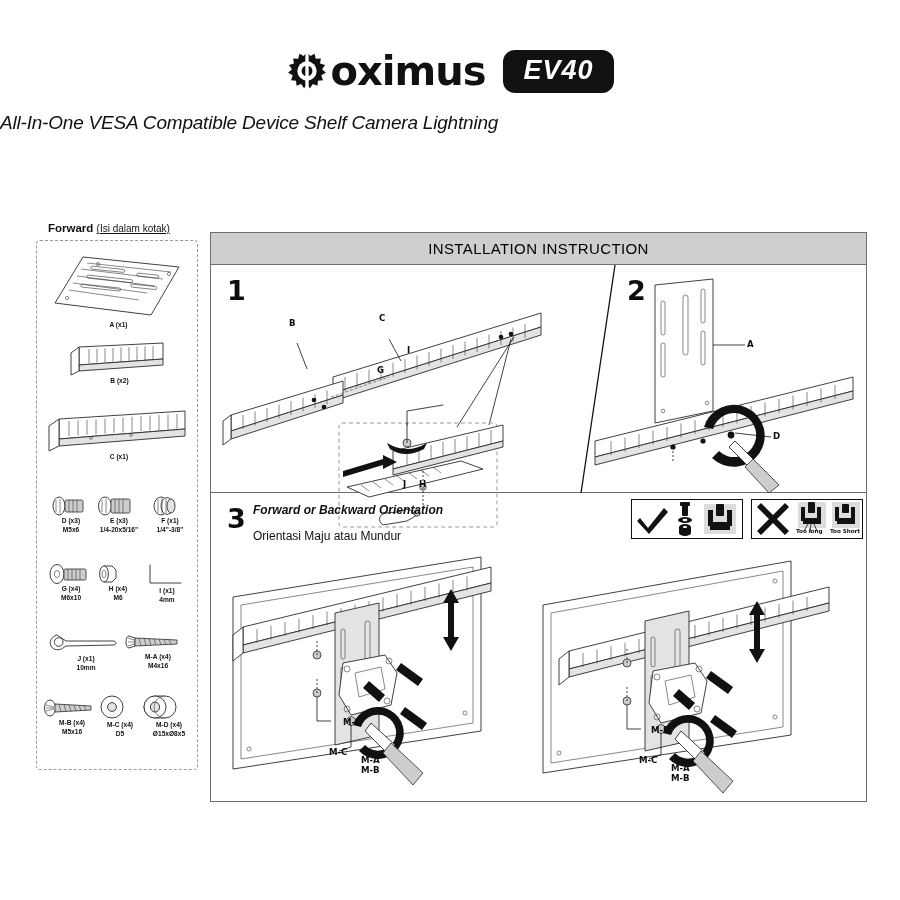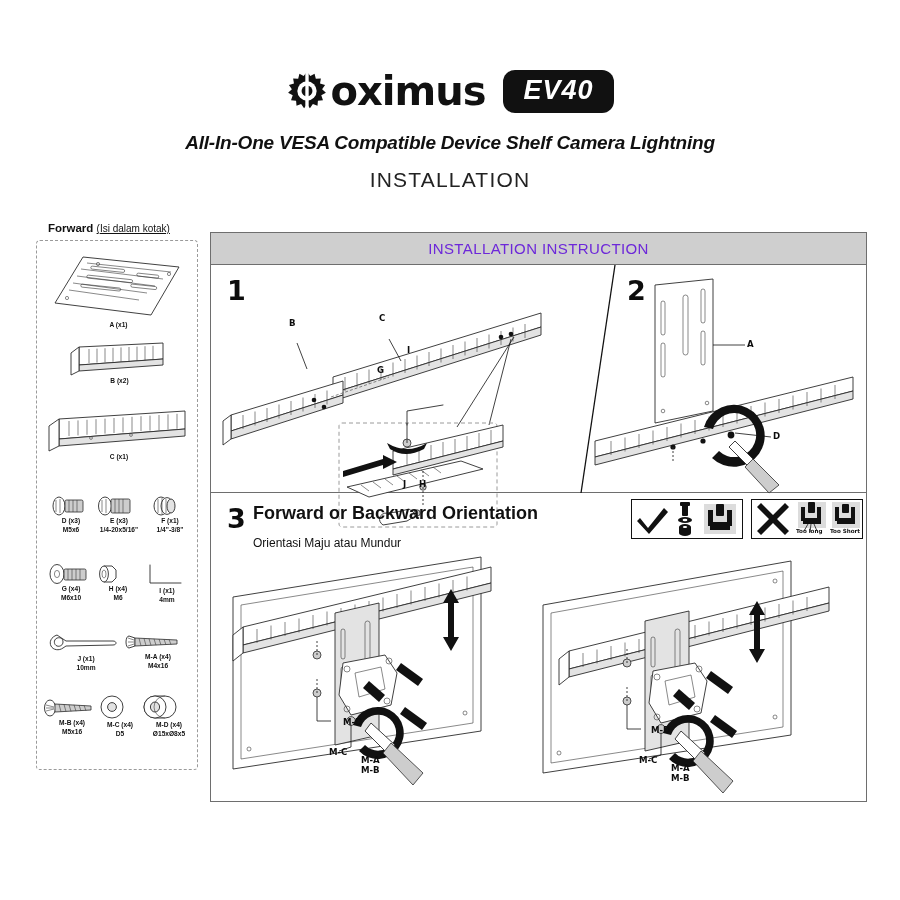--- a/index.html
+++ b/index.html
@@ -7,38 +7,38 @@
   body {
     width:900px; height:900px;
     background:#ffffff;
     font-family:"Liberation Sans", sans-serif;
     color:#1a1a1a;
     position:relative;
     overflow:hidden;
   }
 
   
-  #header { width:900px; padding-top:68px; text-align:center; }
+  #header { width:900px; padding-top:48px; }
   #brand-row { display:flex; align-items:center; justify-content:center; gap:18px; height:46px; }
   #logo-wrap { display:flex; align-items:center; gap:2px; }
   #gear-mark { width:42px; height:42px; }
   #brand-word {
     font-family:"DejaVu Sans", sans-serif;
     font-size:40px; font-weight:bold; letter-spacing:-1px;
     line-height:42px; color:#111;
   }
   #model-badge {
     background:#111; color:#fff; border-radius:12px;
     padding:5px 20px 7px 20px;
     font-family:"Liberation Sans", sans-serif;
     font-size:27px; font-weight:bold; font-style:italic; letter-spacing:1px;
   }
   #subtitle {
     margin-top:18px;
-    font-size:19px; font-weight:bold; font-style:italic;
+    font-size:19px; font-weight:normal; font-style:italic;
     letter-spacing:-0.2px; color:#111;
   }
   #doc-type {
     margin-top:14px;
     font-size:21px; font-weight:normal; letter-spacing:1.2px; color:#222;
   }
 
   
   #included-panel { position:absolute; left:36px; top:222px; width:166px; }
   #included-title { font-size:11.5px; font-weight:bold; color:#111; margin-bottom:6px; padding-left:12px; }
@@ -54,33 +54,33 @@
 
   
   #instruction-panel {
     position:absolute; left:210px; top:232px;
     width:657px; height:570px;
     border:1.3px solid #6e6e6e; background:#fff;
   }
   #instr-header {
     height:32px; background:#cfcfcf; border-bottom:1.3px solid #6e6e6e;
     display:flex; align-items:center; justify-content:center;
-    font-size:15px; letter-spacing:0.4px; color:#6d28d9;
+    font-size:15px; letter-spacing:0.4px; color:#000000;
   }
   #row-top { height:228px; display:flex; border-bottom:1.3px solid #6e6e6e; position:relative; }
   #cell-1 { width:384px; position:relative; }
   #cell-2 { flex:1; position:relative; border-left:0; }
   #row-bottom { height:307px; position:relative; }
 
   .step-num {
     position:absolute; font-family:"DejaVu Sans", sans-serif;
     font-size:27px; font-weight:bold; color:#0d0d0d;
   }
   .step-title { position:absolute; }
-  .step-title .t1 { font-size:18px; font-weight:bold; color:#111; }
+  .step-title .t1 { font-size:12px; font-weight:bold; font-style:italic; color:#111; }
   .step-title .t2 { font-size:12px; color:#111; margin-top:12px; }
 
   .callout {
     position:absolute; font-size:8.6px; font-weight:bold;
     font-family:"DejaVu Sans", sans-serif; color:#0d0d0d;
   }
 
   .okbox {
     position:absolute; border:1.6px solid #111; background:#fff;
     display:flex; align-items:center;
@@ -111,21 +111,20 @@
           <circle cx="50" cy="50" r="23" fill="#fff"></circle>
           <circle cx="50" cy="50" r="13" fill="#111"></circle>
           <rect x="46" y="0" width="8" height="100" fill="#fff"></rect>
         </g>
       </svg>
       <div id="brand-word">oximus</div>
     </div>
     <div id="model-badge">EV40</div>
   </div>
   <div id="subtitle">All-In-One VESA Compatible Device Shelf Camera Lightning</div>
-  <div id="doc-type">INSTALLATION</div>
 </div>
 
 <div id="included-panel">
   <div id="included-title">
     <span>Forward</span>
     <span class="sub">(Isi dalam kotak)</span>
   </div>
 
   <div id="included-box">
 

